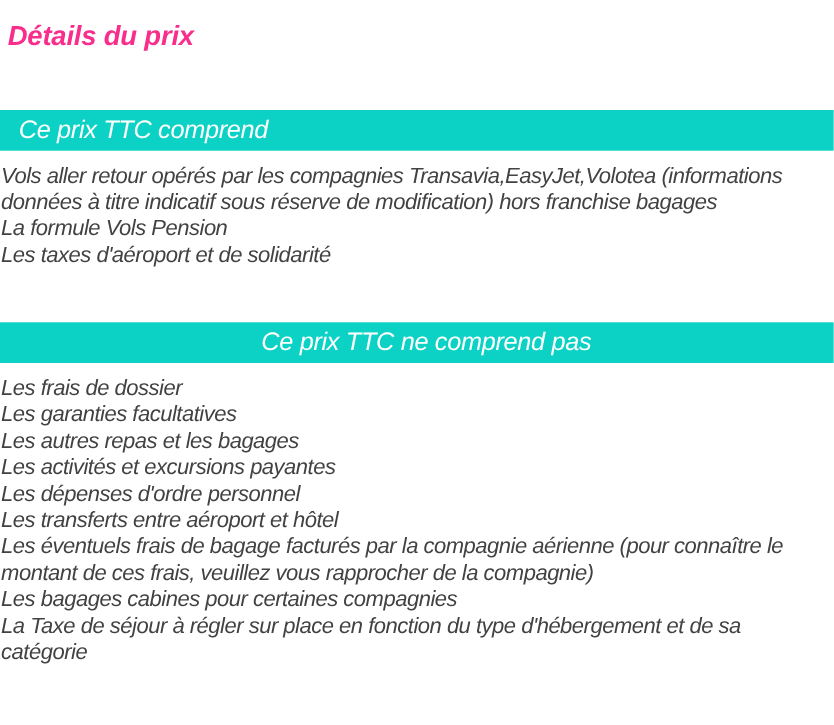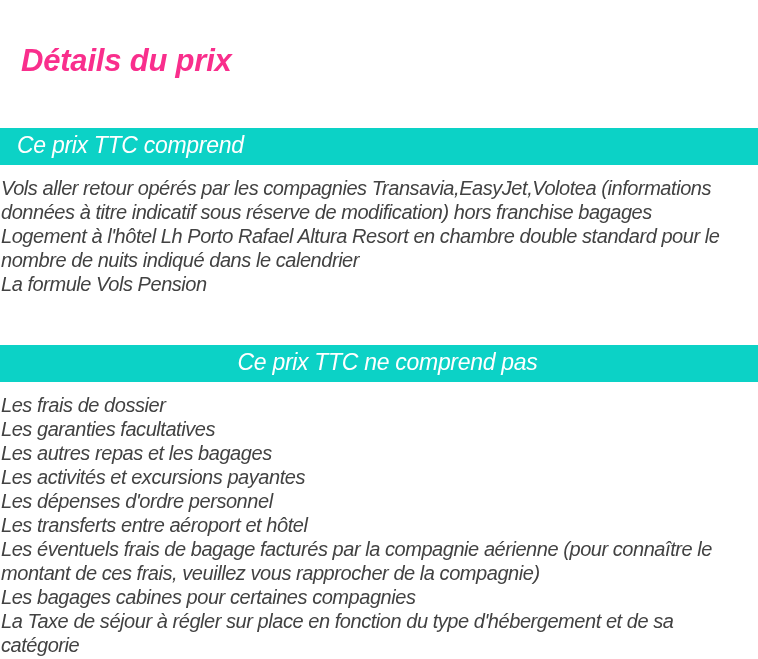--- a/index.html
+++ b/index.html
@@ -13,28 +13,27 @@
     width: 758px;
     background: #ffffff;
     font-family: "Liberation Sans", sans-serif;
   }
   body {
     height: 659px;
     overflow: hidden;
     padding-top: 18px;
   }
   .page-title {
-    font-size: 31px;
+    font-size: 25px;
     font-weight: 700;
     font-style: italic;
     color: var(--pink);
-    padding-left: 21px;
+    padding-left: 7px;
     line-height: 30px;
     letter-spacing: -0.2px;
-    margin-top: 28px;
   }
   .section-banner {
     width: 758px;
     height: 37px;
     background: var(--teal);
     display: flex;
     align-items: center;
     padding-left: 17px;
     padding-bottom: 2px;
   }
@@ -66,22 +65,22 @@
 <body>
 
 <h1 class="page-title">Détails du prix</h1>
 
 <div class="section-banner banner-1">
   <span class="banner-label">Ce prix TTC comprend</span>
 </div>
 
 <ul class="item-list">
   <li>Vols aller retour opérés par les compagnies Transavia,EasyJet,Volotea (informations données à titre indicatif sous réserve de modification) hors franchise bagages</li>
-  <li>Logement à l'hôtel Lh Porto Rafael Altura Resort en chambre double standard pour le nombre de nuits indiqué dans le calendrier</li>
   <li>La formule Vols Pension</li>
+  <li>Les taxes d'aéroport et de solidarité</li>
 </ul>
 
 <div class="section-banner banner-2">
   <span class="banner-label">Ce prix TTC ne comprend pas</span>
 </div>
 
 <ul class="item-list">
   <li>Les frais de dossier</li>
   <li>Les garanties facultatives</li>
   <li>Les autres repas et les bagages</li>

